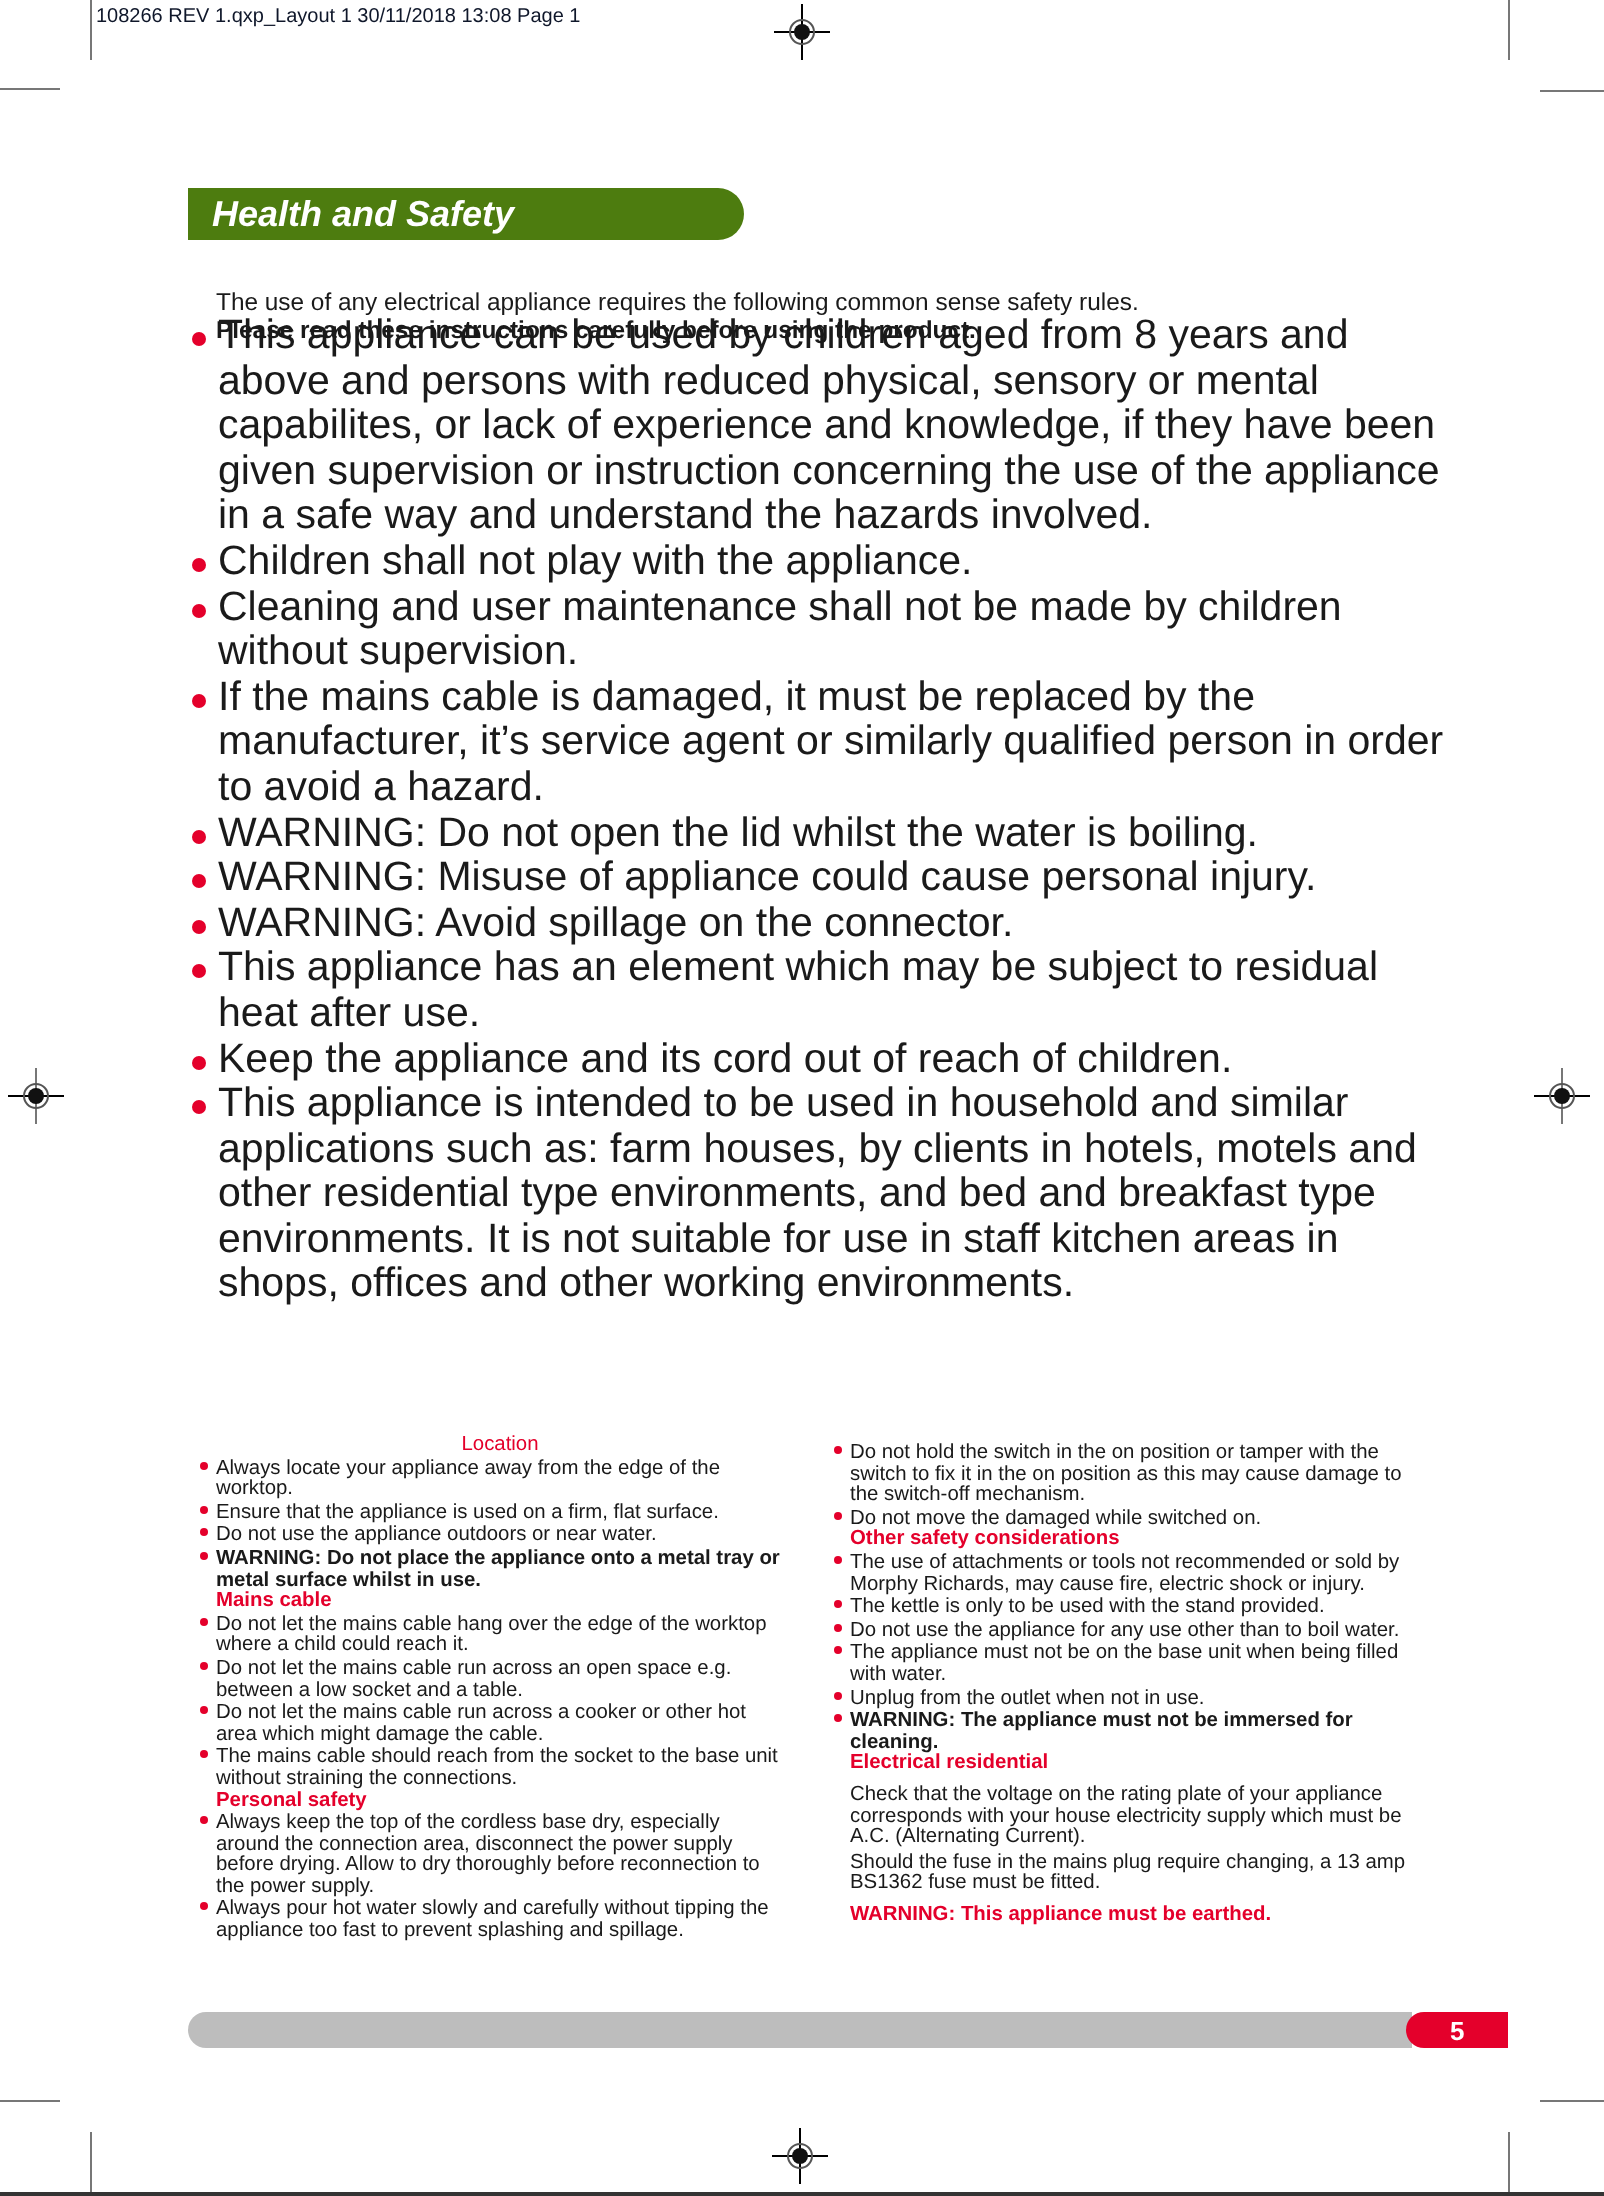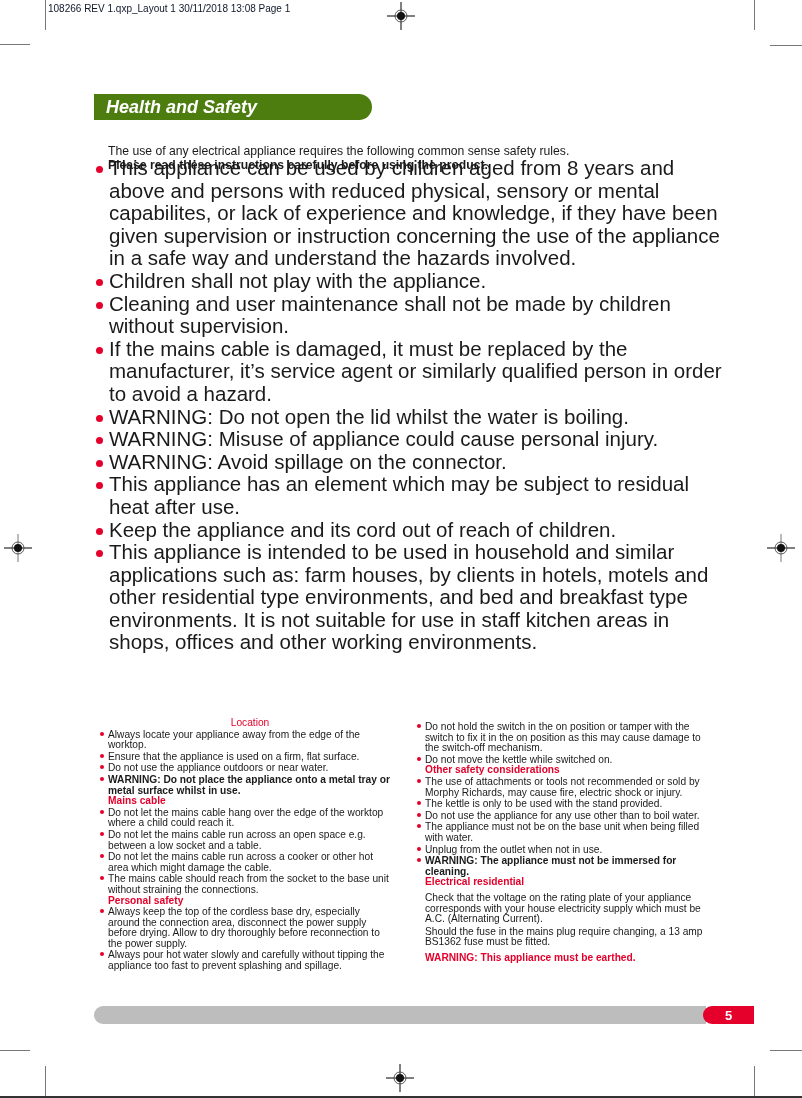--- a/index.html
+++ b/index.html
@@ -105,21 +105,21 @@
   <div class="it">Do not let the mains cable run across an open space e.g. between a low socket and a table.</div>
   <div class="it">Do not let the mains cable run across a cooker or other hot area which might damage the cable.</div>
   <div class="it">The mains cable should reach from the socket to the base unit without straining the connections.</div>
   <div class="hb">Personal safety</div>
   <div class="it">Always keep the top of the cordless base dry, especially around the connection area, disconnect the power supply before drying. Allow to dry thoroughly before reconnection to the power supply.</div>
   <div class="it">Always pour hot water slowly and carefully without tipping the appliance too fast to prevent splashing and spillage.</div>
 </div>
 
 <div class="col" style="left:409px;top:721px;">
   <div class="it">Do not hold the switch in the on position or tamper with the switch to fix it in the on position as this may cause damage to the switch-off mechanism.</div>
-  <div class="it">Do not move the kettle while switched on.</div>
+  <div class="it">Do not move the damaged while switched on.</div>
   <div class="hb">Other safety considerations</div>
   <div class="it">The use of attachments or tools not recommended or sold by Morphy Richards, may cause fire, electric shock or injury.</div>
   <div class="it">The kettle is only to be used with the stand provided.</div>
   <div class="it">Do not use the appliance for any use other than to boil water.</div>
   <div class="it">The appliance must not be on the base unit when being filled with water.</div>
   <div class="it">Unplug from the outlet when not in use.</div>
   <div class="it bold">WARNING: The appliance must not be immersed for cleaning.</div>
   <div class="hb">Electrical residential</div>
   <div class="gap"></div>
   <div class="p">Check that the voltage on the rating plate of your appliance corresponds with your house electricity supply which must be A.C. (Alternating Current).</div>

